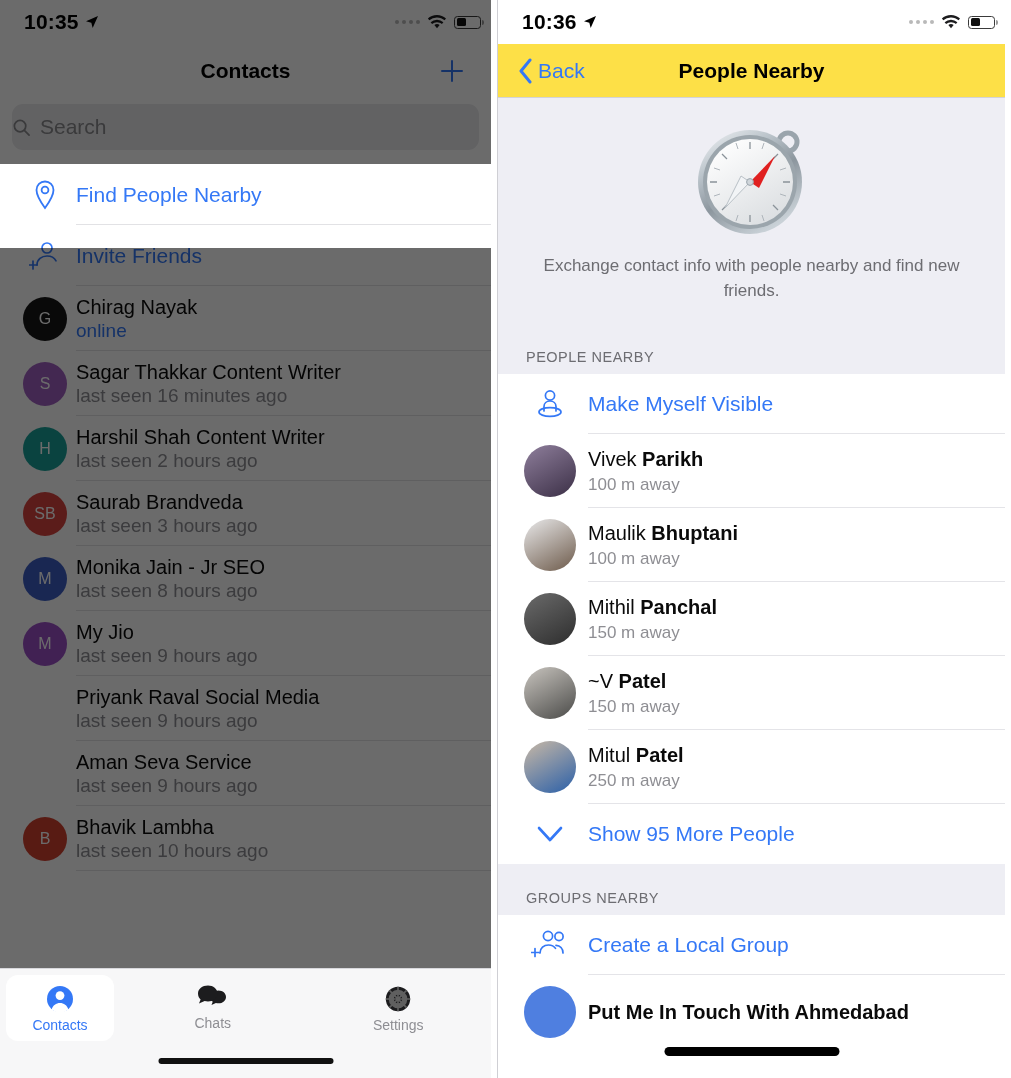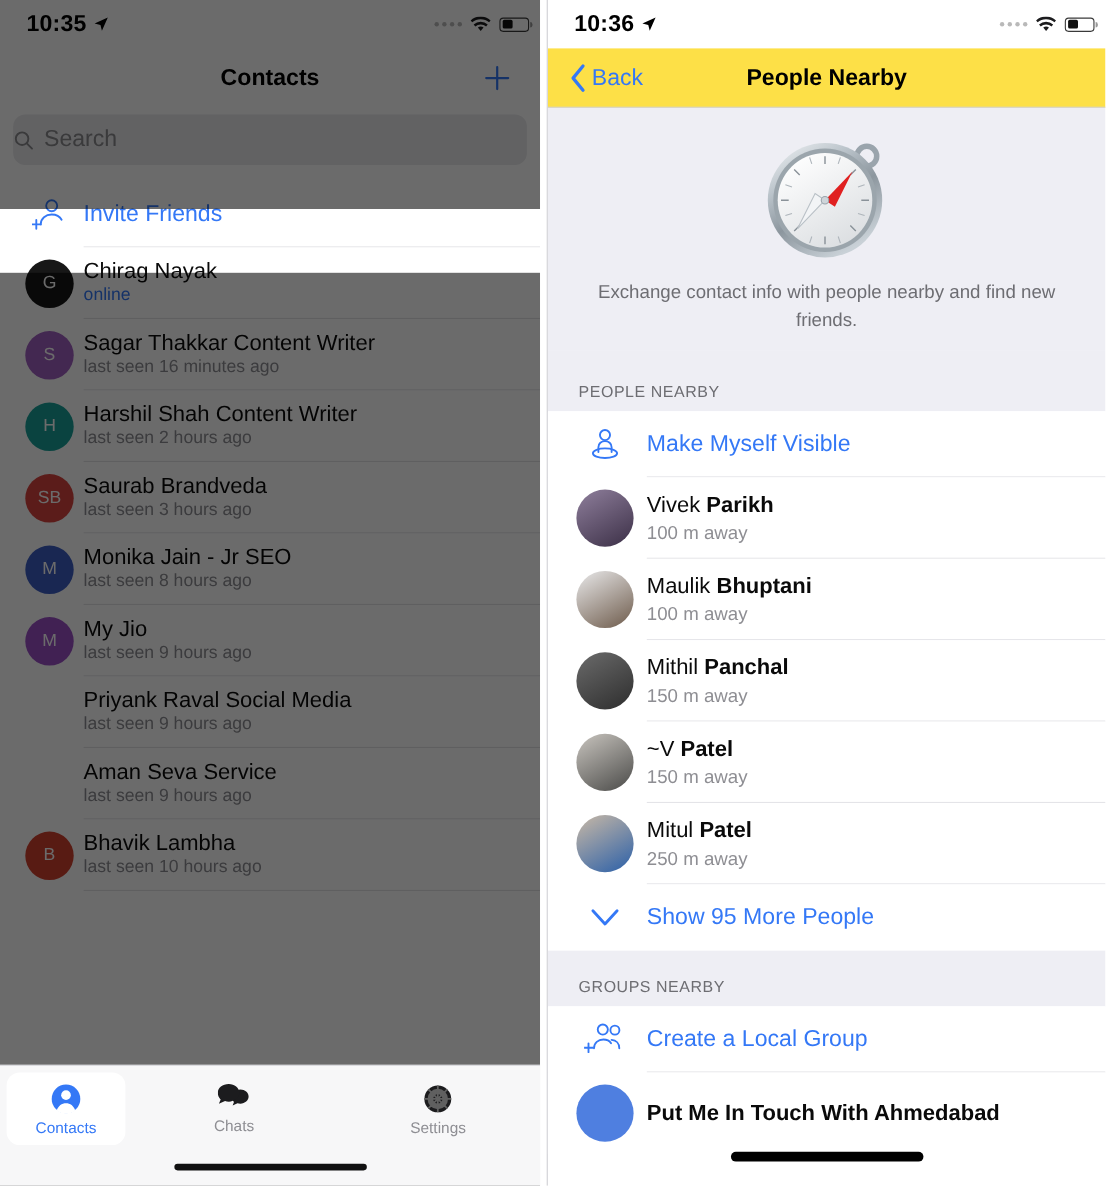--- a/index.html
+++ b/index.html
@@ -66,21 +66,21 @@
   .contact-row { height:65px; }
   .av {
     width:44px; height:44px; border-radius:50%;
     display:flex; align-items:center; justify-content:center;
     color:#fff; font-size:16px; font-weight:500;
     background:#888; overflow:hidden;
   }
   .av.blank { background:transparent; }
   .c-txt { display:flex; flex-direction:column; justify-content:center; gap:3px; }
   .c-name { font-size:20px; color:#0b0b0b; line-height:1.05; }
-  .c-sub { font-size:16px; color:#8e8e93; line-height:1.05; }
+  .c-sub { font-size:19px; color:#8e8e93; line-height:1.05; }
   .c-sub.online { color:#3478f6; }
 
   .tabbar {
     position:absolute; left:0; right:0; bottom:0; height:110px;
     background:#f7f7f8; border-top:1px solid #d8d8dc; z-index:70;
     display:flex; align-items:flex-start; padding-top:6px;
   }
   .tab { flex:1; display:flex; flex-direction:column; align-items:center; gap:3px; padding-top:9px; }
   .tab .lbl { font-size:14px; color:#8e8e93; }
   .tab.active { background:#ffffff; border-radius:12px; margin:0 6px; padding:9px 0 8px; max-width:108px; flex:0 0 108px; }
@@ -166,20 +166,30 @@
     <div class="searchwrap">
       <div class="searchbar">
         <svg width="19" height="19" viewBox="0 0 20 20">
           <circle cx="8.5" cy="8.5" r="6" fill="none" stroke="#8a8a8e" stroke-width="1.8"></circle>
           <path d="M13 13l5 5" stroke="#8a8a8e" stroke-width="1.8" stroke-linecap="round"></path>
         </svg>
         <span class="ph">Search</span>
       </div>
     </div>
 
+    <div class="row action-row hl-row">
+      <span class="ic-cell">
+        <svg width="26" height="30" viewBox="0 0 24 30">
+          <path d="M12 1.5c-4.7 0-8.5 3.8-8.5 8.5 0 6.3 8.5 18 8.5 18s8.5-11.7 8.5-18c0-4.7-3.8-8.5-8.5-8.5z" fill="none" stroke="#3478f6" stroke-width="1.8"></path>
+          <circle cx="12" cy="10" r="3.4" fill="none" stroke="#3478f6" stroke-width="1.8"></circle>
+        </svg>
+      </span>
+      <span class="action-label">Find People Nearby</span>
+      <span class="sep"></span>
+    </div>
 
     <div class="row action-row">
       <span class="ic-cell">
         <svg width="32" height="30" viewBox="0 0 32 30">
           <circle cx="18" cy="7" r="5" fill="none" stroke="#3478f6" stroke-width="1.7"></circle>
           <path d="M8 24c0-5.5 4.6-9 10-9 4 0 7.4 1.8 9 4.8" fill="none" stroke="#3478f6" stroke-width="1.7" stroke-linecap="round"></path>
           <path d="M4 20v8M0 24h8" stroke="#3478f6" stroke-width="1.7" stroke-linecap="round"></path>
         </svg>
       </span>
       <span class="action-label">Invite Friends</span>

